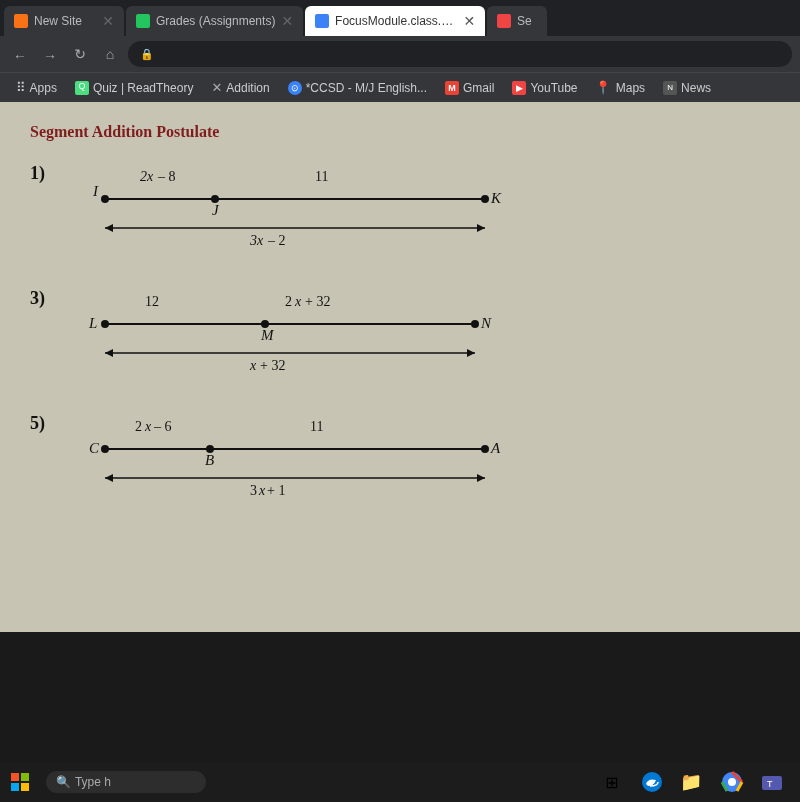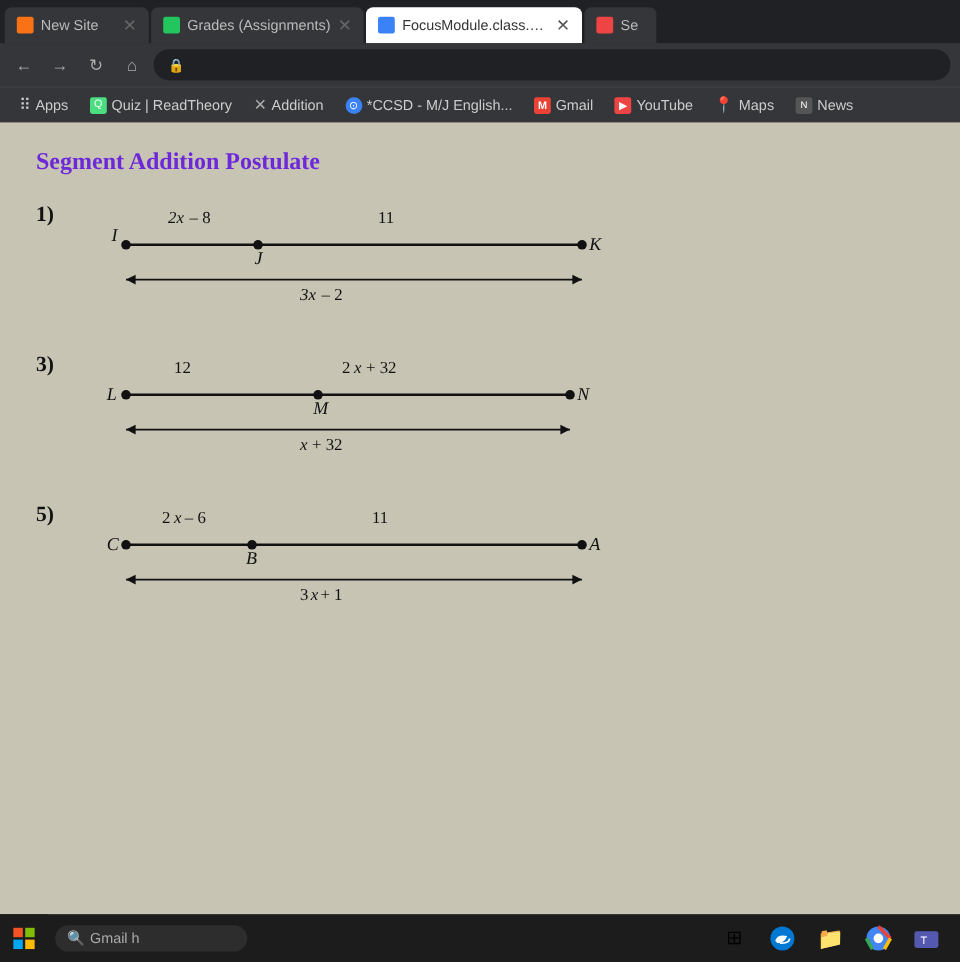--- a/index.html
+++ b/index.html
@@ -60,21 +60,21 @@
       align-items: center;
       justify-content: center;
     }
 
     
     .browser {
       position: absolute;
       top: 0;
       left: 0;
       width: 800px;
-      height: 762px;
+      height: 632px;
       background: #2b2b2b;
       display: flex;
       flex-direction: column;
     }
 
     
     .tab-bar {
       height: 36px;
       background: #202124;
       display: flex;
@@ -182,23 +182,23 @@
     
     .page-content {
       flex: 1;
       background: #c8c4b4;
       overflow: hidden;
       position: relative;
       padding: 20px 30px;
     }
 
     .worksheet-title {
-      font-size: 20px;
+      font-size: 16px;
       font-weight: bold;
-      color: #6d28d9;
+      color: #7f1d1d;
       line-height: 1.3;
       margin-bottom: 20px;
       font-family: 'Times New Roman', serif;
     }
 
     .problem {
       margin-bottom: 40px;
     }
 
     .problem-number {
@@ -409,21 +409,21 @@
     <svg width="18" height="18" viewBox="0 0 18 18">
       <rect x="0" y="0" width="8" height="8" fill="#f35325"></rect>
       <rect x="10" y="0" width="8" height="8" fill="#81bc06"></rect>
       <rect x="0" y="10" width="8" height="8" fill="#05a6f0"></rect>
       <rect x="10" y="10" width="8" height="8" fill="#ffba08"></rect>
     </svg>
   </div>
 
   <div class="taskbar-search">
     <span style="margin-right:4px;">🔍</span>
-    <span>Gmail h</span>
+    <span>Type h</span>
   </div>
 
   <div class="taskbar-icons">
 
     <div class="taskbar-icon" style="background:transparent;">
       <span style="font-size:16px;">⊞</span>
     </div>
     <div class="taskbar-icon" style="background:transparent;">
       <svg width="24" height="24" viewBox="0 0 24 24">
         <circle cx="12" cy="12" r="10" fill="#0078d4"></circle>

